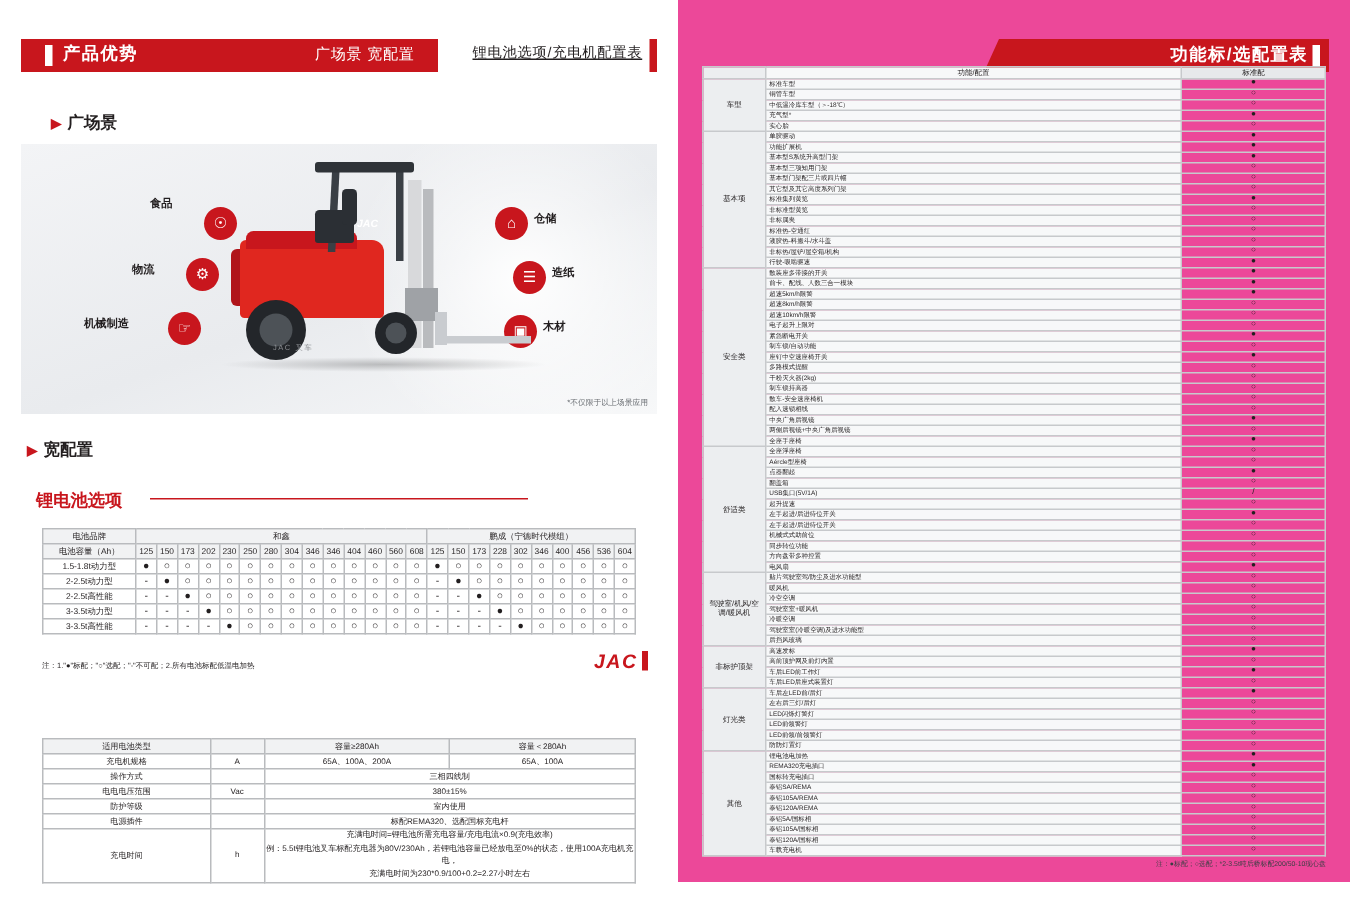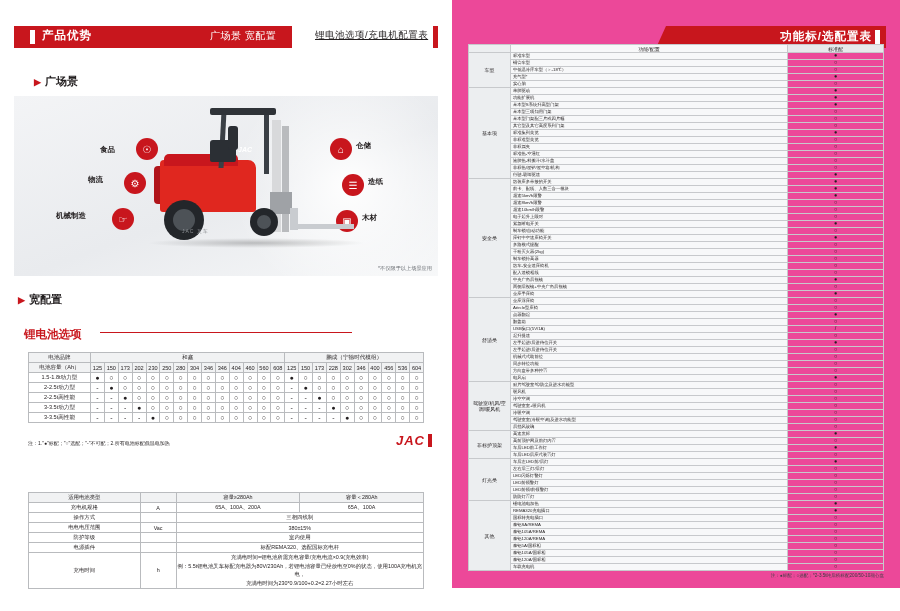--- a/index.html
+++ b/index.html
@@ -106,21 +106,21 @@
     </div>
 
     <div class="sec-title" style="left:18px; top:74px;margin-left:16px;">
       <span class="tri">▶</span><span>广场景</span>
     </div>
 
     <div class="hero">
       <div class="hero-glow"></div>
 
       <div class="bubble" style="left:122px; top:42px;">☉</div>
-      <div class="blabel" style="left:86px; top:49px;">食品</div>
+      <div class="blabel" style="left:86px; top:35px;">食品</div>
 
       <div class="bubble" style="left:110px; top:76px;">⚙</div>
       <div class="blabel" style="left:74px; top:79px;">物流</div>
 
       <div class="bubble" style="left:98px; top:112px;">☞</div>
       <div class="blabel" style="left:42px; top:115px;text-align:right;">机械制造</div>
 
       <div class="bubble" style="left:316px; top:42px;">⌂</div>
       <div class="blabel" style="left:342px; top:45px;">仓储</div>
 

